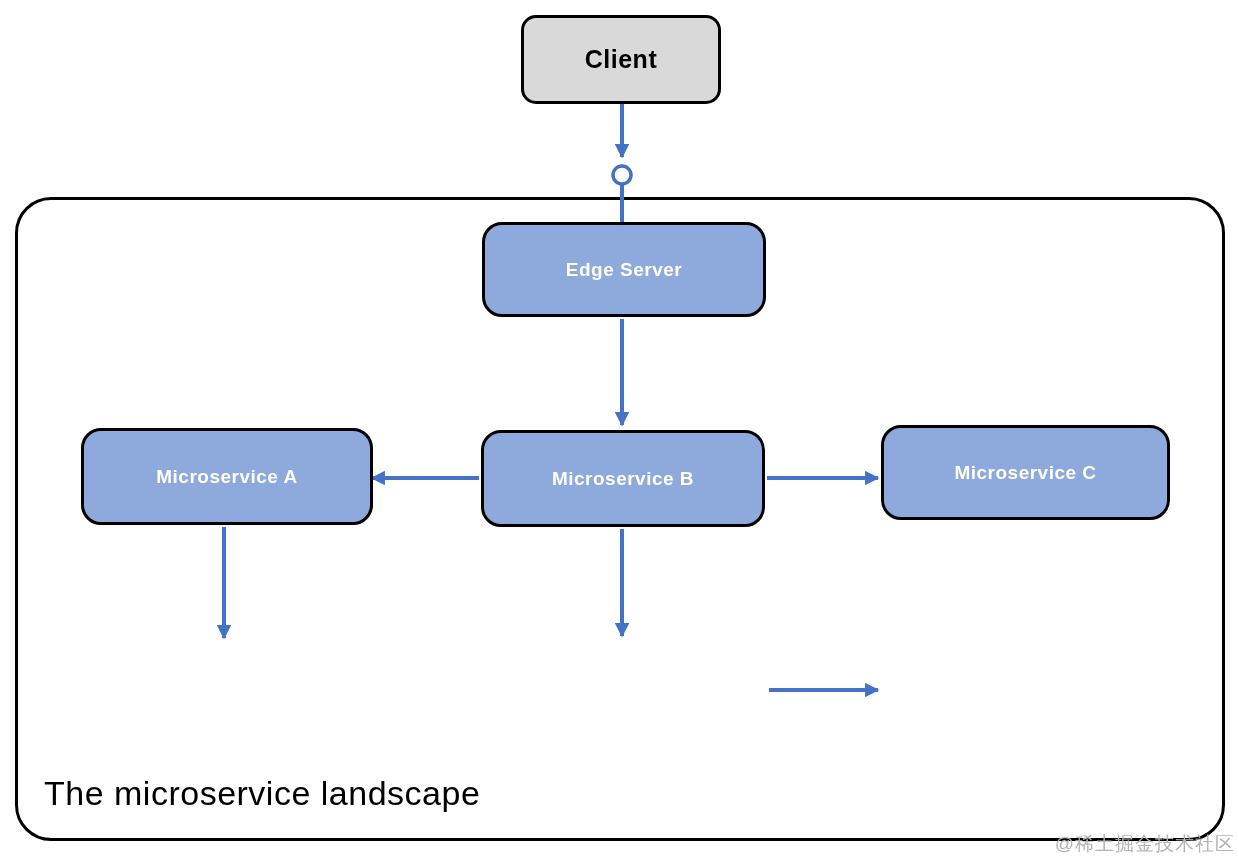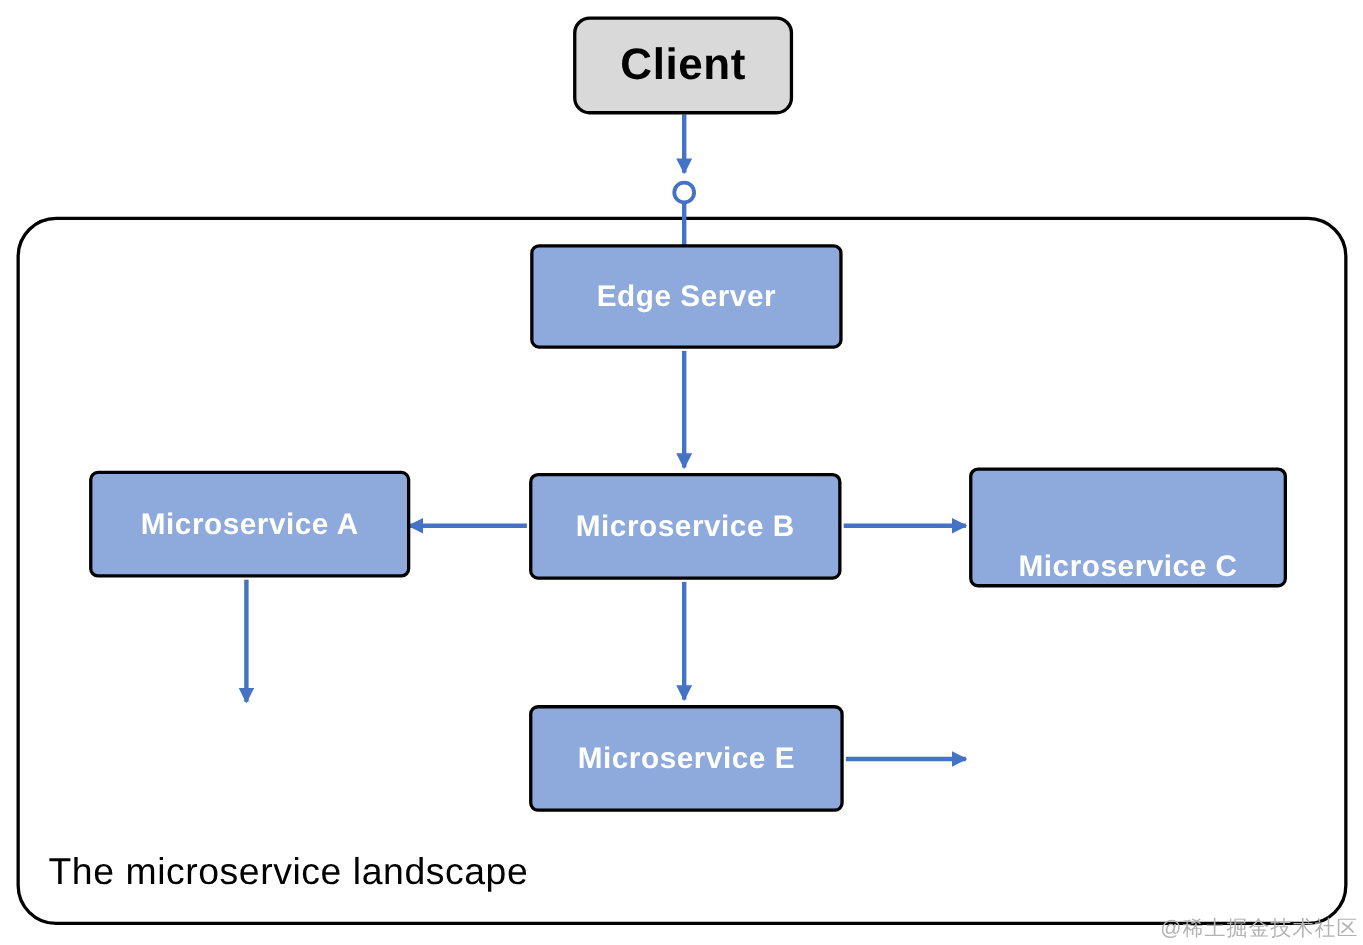--- a/index.html
+++ b/index.html
@@ -23,27 +23,27 @@
     border:3.5px solid var(--border);border-radius:36px;background:transparent;
   }
 
   .edges-layer{position:absolute;left:0;top:0;width:1239px;height:859px;pointer-events:none;}
   .edge{stroke:var(--arrow);stroke-width:4;fill:none;}
   .arrowhead{fill:var(--arrow);}
   .lollipop{fill:#FFFFFF;stroke:var(--arrow);stroke-width:3.5;}
 
   .node{
     position:absolute;display:flex;align-items:center;justify-content:center;
-    background:var(--node-fill);border:3.5px solid var(--border);border-radius:8px;
-    color:var(--node-text);font-weight:700;font-size:27px;letter-spacing:0.5px;
+    background:var(--node-fill);border:3.5px solid var(--border);border-radius:20px;
+    color:var(--node-text);font-weight:700;font-size:19px;letter-spacing:0.5px;
     text-align:center;
   }
   .node.client{
     background:var(--client-fill);color:var(--client-text);
-    border-radius:15px;font-size:40px;
+    border-radius:15px;font-size:25px;
   }
 
   .diagram-title{
     position:absolute;left:44px;top:774px;
     font-size:34px;font-weight:400;color:var(--title-text);letter-spacing:0.5px;
   }
   .watermark{
     position:absolute;right:4px;top:831px;
     font-size:19px;color:var(--watermark-text);letter-spacing:1px;z-index:5;text-align:right;
   }
@@ -90,26 +90,23 @@
   </div>
 
   <div class="node" style="left:81px;top:428px;width:292px;height:97px;">
     <span>Microservice A</span>
   </div>
 
   <div class="node" style="left:481px;top:430px;width:284px;height:97px;">
     <span>Microservice B</span>
   </div>
 
-  <div class="node" style="left:881px;top:425px;width:289px;height:109px;align-items:flex-end;">
+  <div class="node" style="left:881px;top:425px;width:289px;height:95px;">
     <span>Microservice C</span>
   </div>
 
 
-  <div class="node" style="left:481px;top:641px;width:286px;height:97px;">
-    <span>Microservice E</span>
-  </div>
 
 
   <div class="diagram-title">The microservice landscape</div>
   <div class="watermark">@稀土掘金技术社区</div>
 
 </div>
 
 </body></html>

